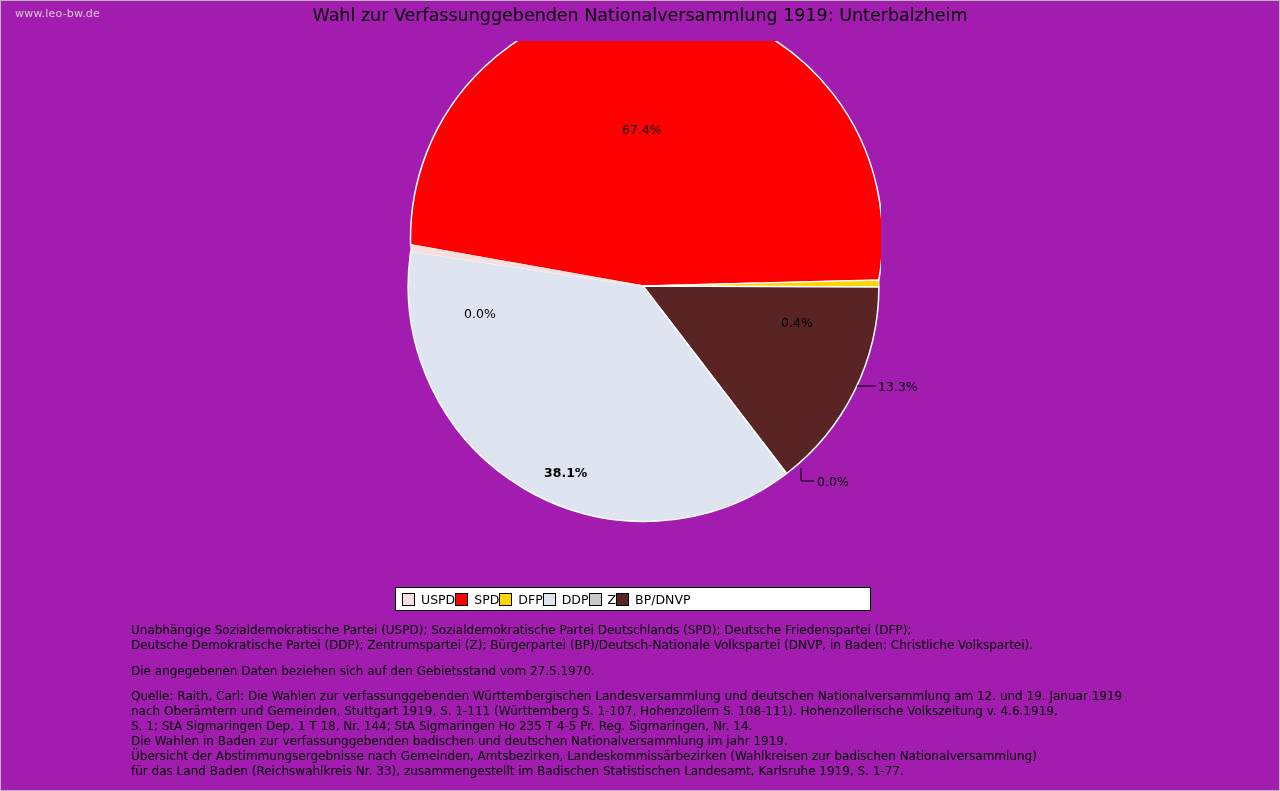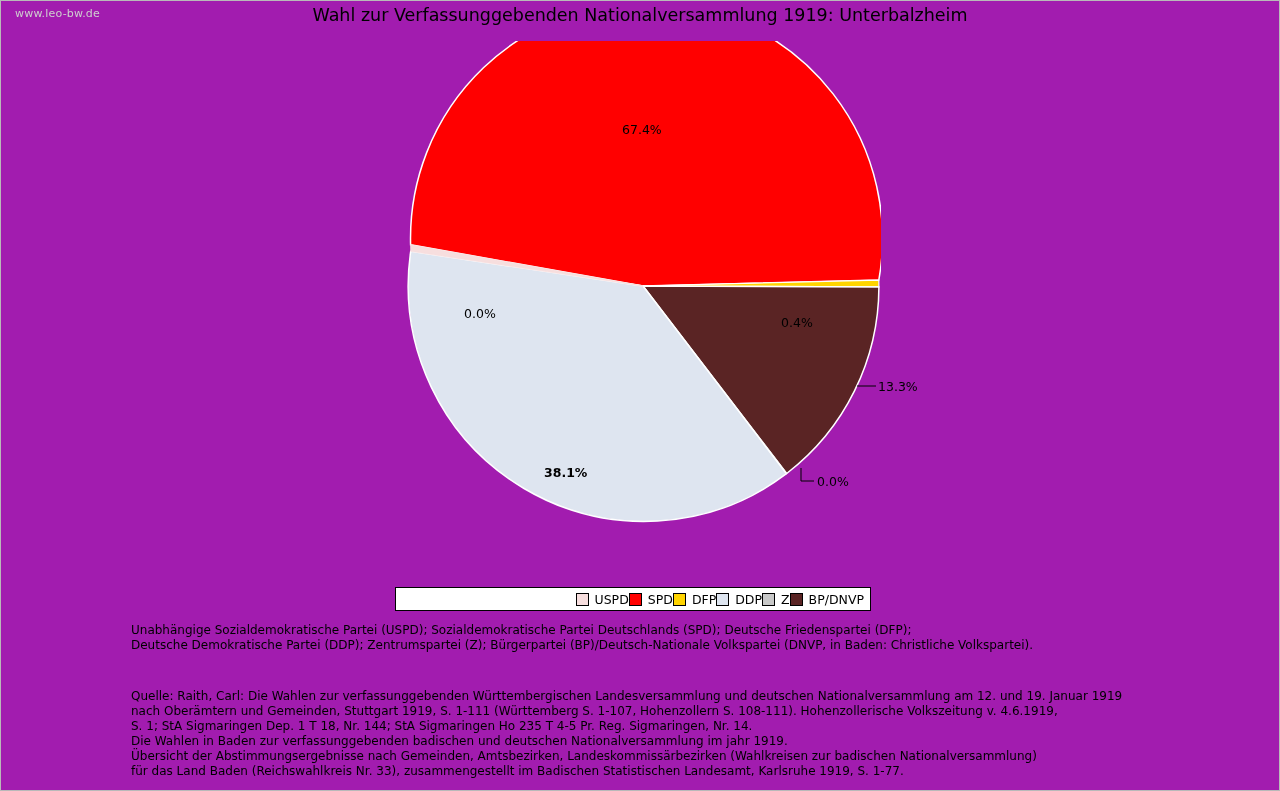--- a/index.html
+++ b/index.html
@@ -58,21 +58,21 @@
     position: absolute;
     left: 394px;
     top: 586px;
     width: 476px;
     height: 24px;
     border: 1px solid #000000;
     background: #ffffff;
     box-sizing: border-box;
     display: flex;
     align-items: center;
-    justify-content: flex-end;
+    justify-content: flex-start;
     padding: 0 6px;
   }
   .legend-item {
     display: flex;
     align-items: center;
     gap: 6px;
     font-size: 12.5px;
     color: #000000;
   }
   .legend-swatch {
@@ -158,20 +158,21 @@
       <span>Z</span>
     </div>
     <div class="legend-item">
       <span class="legend-swatch" style="background:#5a2424"></span>
       <span>BP/DNVP</span>
     </div>
   </div>
 
   <div class="notes" id="note-parties">Unabhängige Sozialdemokratische Partei (USPD); Sozialdemokratische Partei Deutschlands (SPD); Deutsche Friedenspartei (DFP);
 Deutsche Demokratische Partei (DDP); Zentrumspartei (Z); Bürgerpartei (BP)/Deutsch-Nationale Volkspartei (DNVP, in Baden: Christliche Volkspartei).</div>
+  <div class="notes" id="note-gebiet">Die angegebenen Daten beziehen sich auf den Gebietsstand vom 27.5.1970.</div>
   <div class="notes" id="note-quelle">Quelle: Raith, Carl: Die Wahlen zur verfassunggebenden Württembergischen Landesversammlung und deutschen Nationalversammlung am 12. und 19. Januar 1919
 nach Oberämtern und Gemeinden, Stuttgart 1919, S. 1-111 (Württemberg S. 1-107, Hohenzollern S. 108-111). Hohenzollerische Volkszeitung v. 4.6.1919,
 S. 1; StA Sigmaringen Dep. 1 T 18, Nr. 144; StA Sigmaringen Ho 235 T 4-5 Pr. Reg. Sigmaringen, Nr. 14.
 Die Wahlen in Baden zur verfassunggebenden badischen und deutschen Nationalversammlung im jahr 1919.
 Übersicht der Abstimmungsergebnisse nach Gemeinden, Amtsbezirken, Landeskommissärbezirken (Wahlkreisen zur badischen Nationalversammlung)
 für das Land Baden (Reichswahlkreis Nr. 33), zusammengestellt im Badischen Statistischen Landesamt, Karlsruhe 1919, S. 1-77.</div>
 
 </div>
 
 </body></html>

